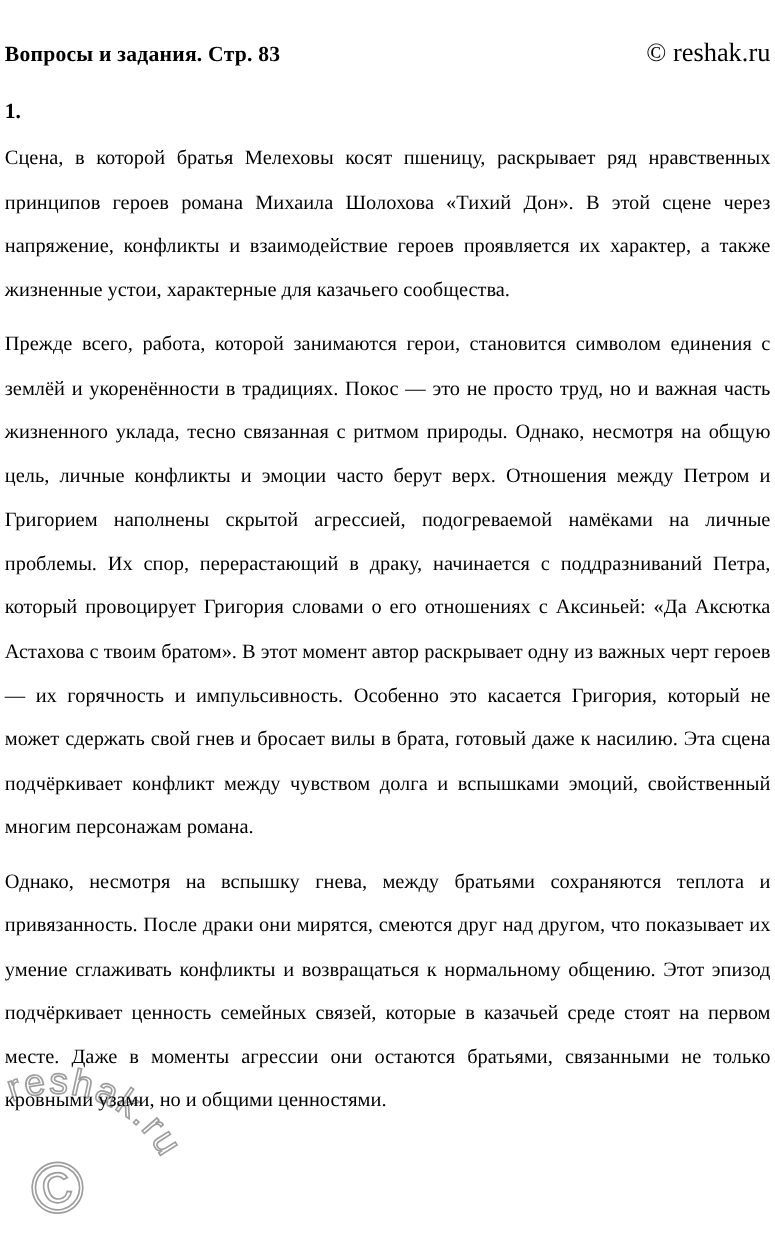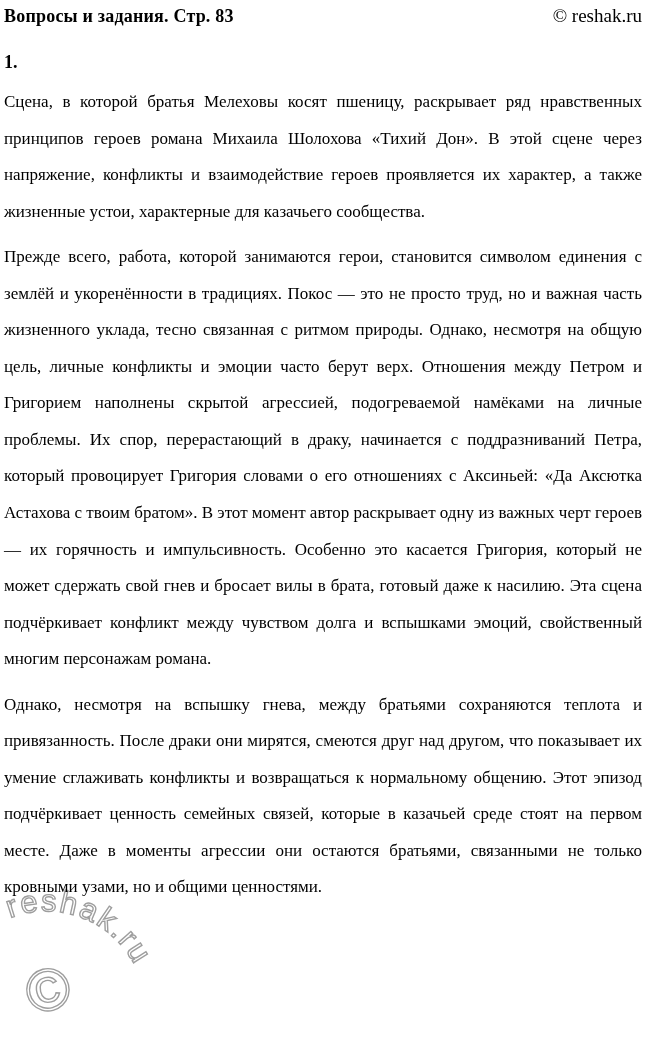--- a/index.html
+++ b/index.html
@@ -22,21 +22,22 @@
     justify-content: space-between;
     align-items: baseline;
     margin-top: 2px;
   }
   .header-title {
     font-weight: bold;
     font-size: 18px;
     letter-spacing: 0.2px;
   }
   .header-copyright {
-    font-size: 19px;
+    font-size: 22px;
+    margin-top: 26px;
   }
   .section-number {
     font-weight: bold;
     font-size: 18px;
     margin-top: 25px;
   }
   .body-text {
     position: relative;
     z-index: 1;
     margin-top: 11px;

